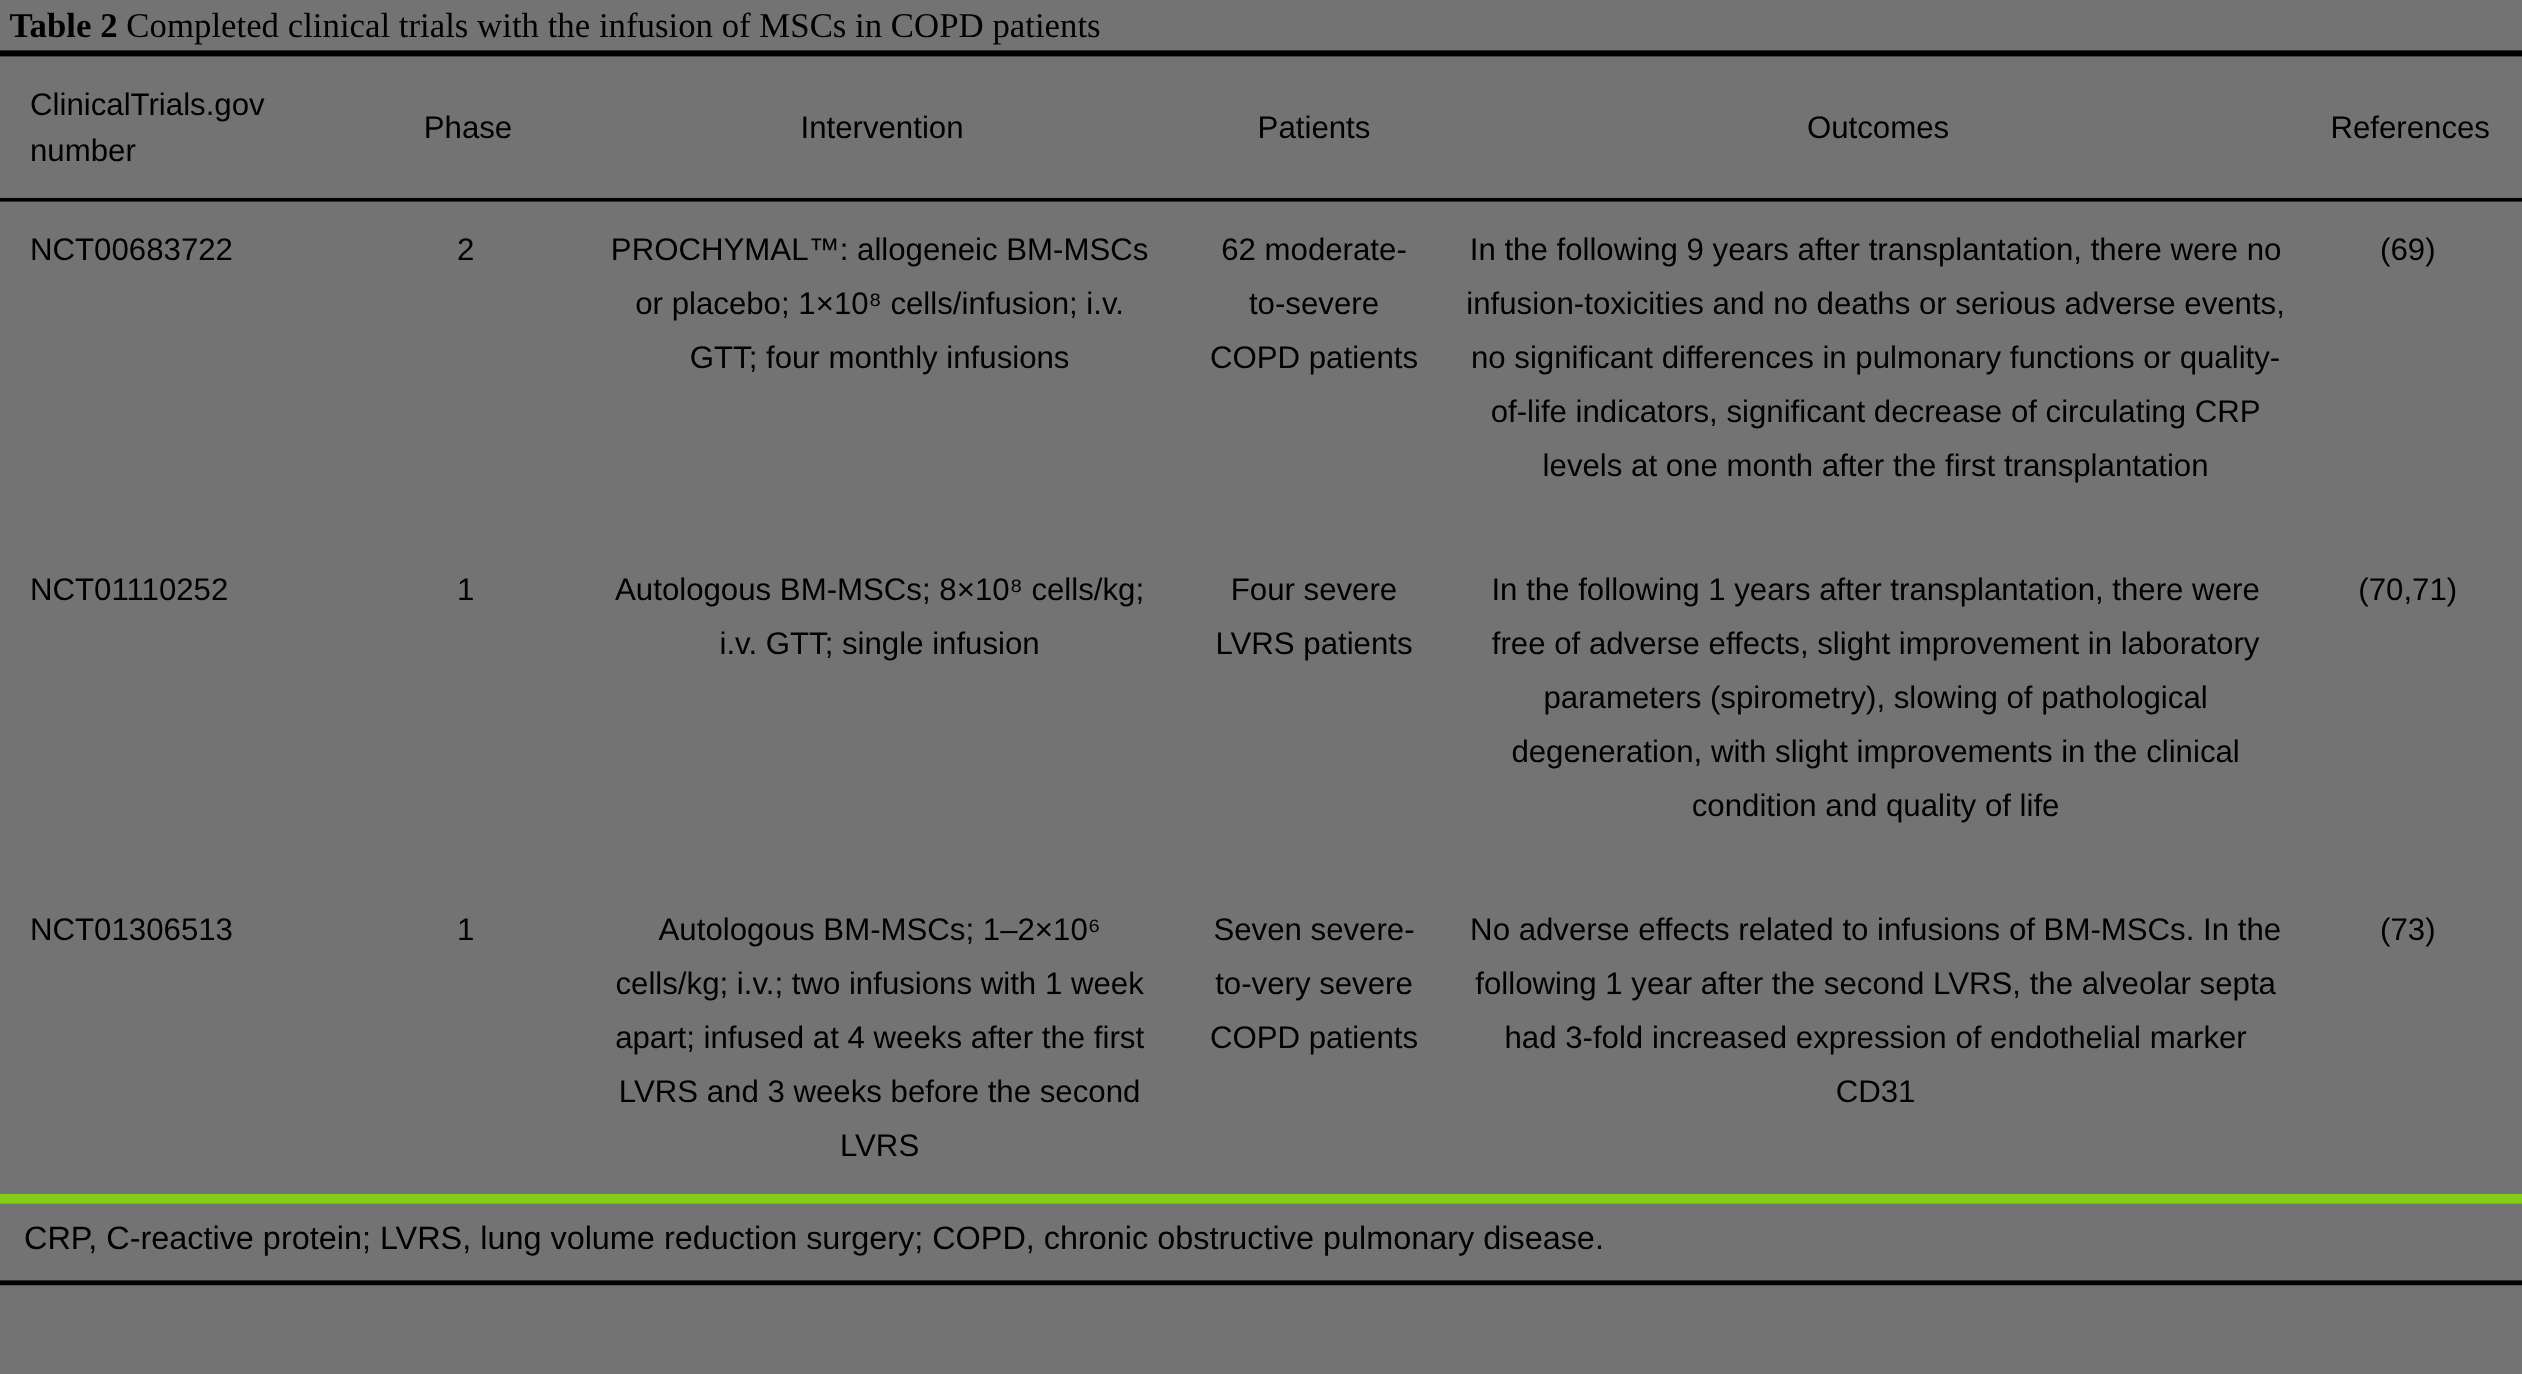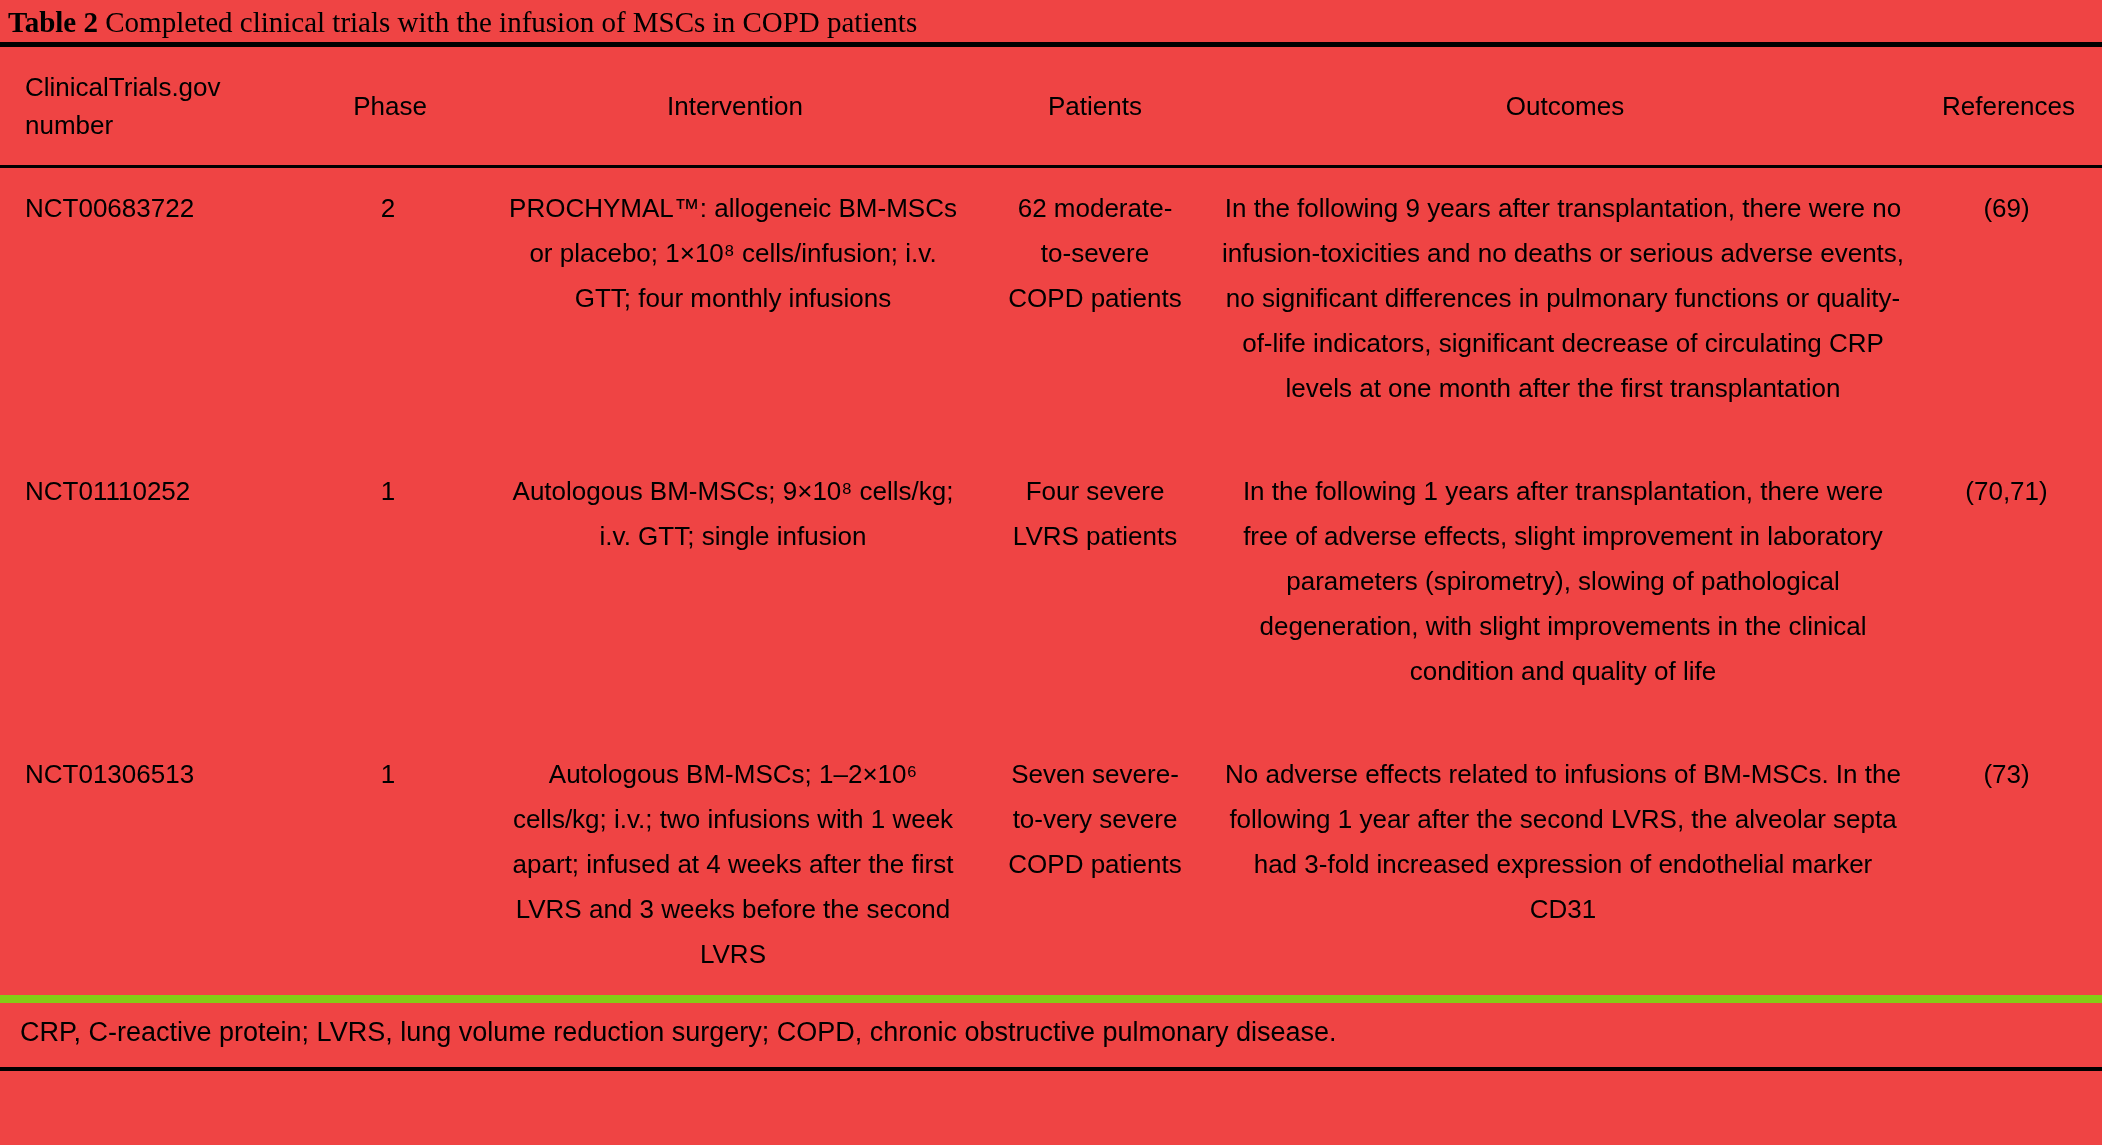--- a/index.html
+++ b/index.html
@@ -4,21 +4,21 @@
 <style>
   html, body {
     margin: 0;
     padding: 0;
     background: #ffffff;
     color: #000000;
   }
   .page {
     width: 2102px;
     height: 1145px;
-    background: #ef4444;
+    background: #737373;
     box-sizing: border-box;
     overflow: hidden;
     font-family: "Liberation Sans", "DejaVu Sans", sans-serif;
   }
   .table-title {
     font-family: "Liberation Serif", "DejaVu Serif", serif;
     font-size: 29px;
     line-height: 40px;
     padding: 2px 0 0 8px;
     white-space: nowrap;
@@ -107,21 +107,21 @@
         <td class="cell-nct">NCT00683722</td>
         <td class="cell-phase">2</td>
         <td class="cell-intervention">PROCHYMAL™: allogeneic BM-MSCs or placebo; 1×10⁸ cells/infusion; i.v. GTT; four monthly infusions</td>
         <td class="cell-patients">62 moderate-to-severe COPD patients</td>
         <td class="cell-outcomes">In the following 9 years after transplantation, there were no infusion-toxicities and no deaths or serious adverse events, no significant differences in pulmonary functions or quality-of-life indicators, significant decrease of circulating CRP levels at one month after the first transplantation</td>
         <td class="cell-references">(69)</td>
       </tr>
       <tr>
         <td class="cell-nct">NCT01110252</td>
         <td class="cell-phase">1</td>
-        <td class="cell-intervention">Autologous BM-MSCs; 9×10⁸ cells/kg; i.v. GTT; single infusion</td>
+        <td class="cell-intervention">Autologous BM-MSCs; 8×10⁸ cells/kg; i.v. GTT; single infusion</td>
         <td class="cell-patients">Four severe LVRS patients</td>
         <td class="cell-outcomes">In the following 1 years after transplantation, there were free of adverse effects, slight improvement in laboratory parameters (spirometry), slowing of pathological degeneration, with slight improvements in the clinical condition and quality of life</td>
         <td class="cell-references">(70,71)</td>
       </tr>
       <tr class="row-last">
         <td class="cell-nct">NCT01306513</td>
         <td class="cell-phase">1</td>
         <td class="cell-intervention">Autologous BM-MSCs; 1–2×10⁶ cells/kg; i.v.; two infusions with 1 week apart; infused at 4 weeks after the first LVRS and 3 weeks before the second LVRS</td>
         <td class="cell-patients">Seven severe-to-very severe COPD patients</td>
         <td class="cell-outcomes">No adverse effects related to infusions of BM-MSCs. In the following 1 year after the second LVRS, the alveolar septa had 3-fold increased expression of endothelial marker CD31</td>

